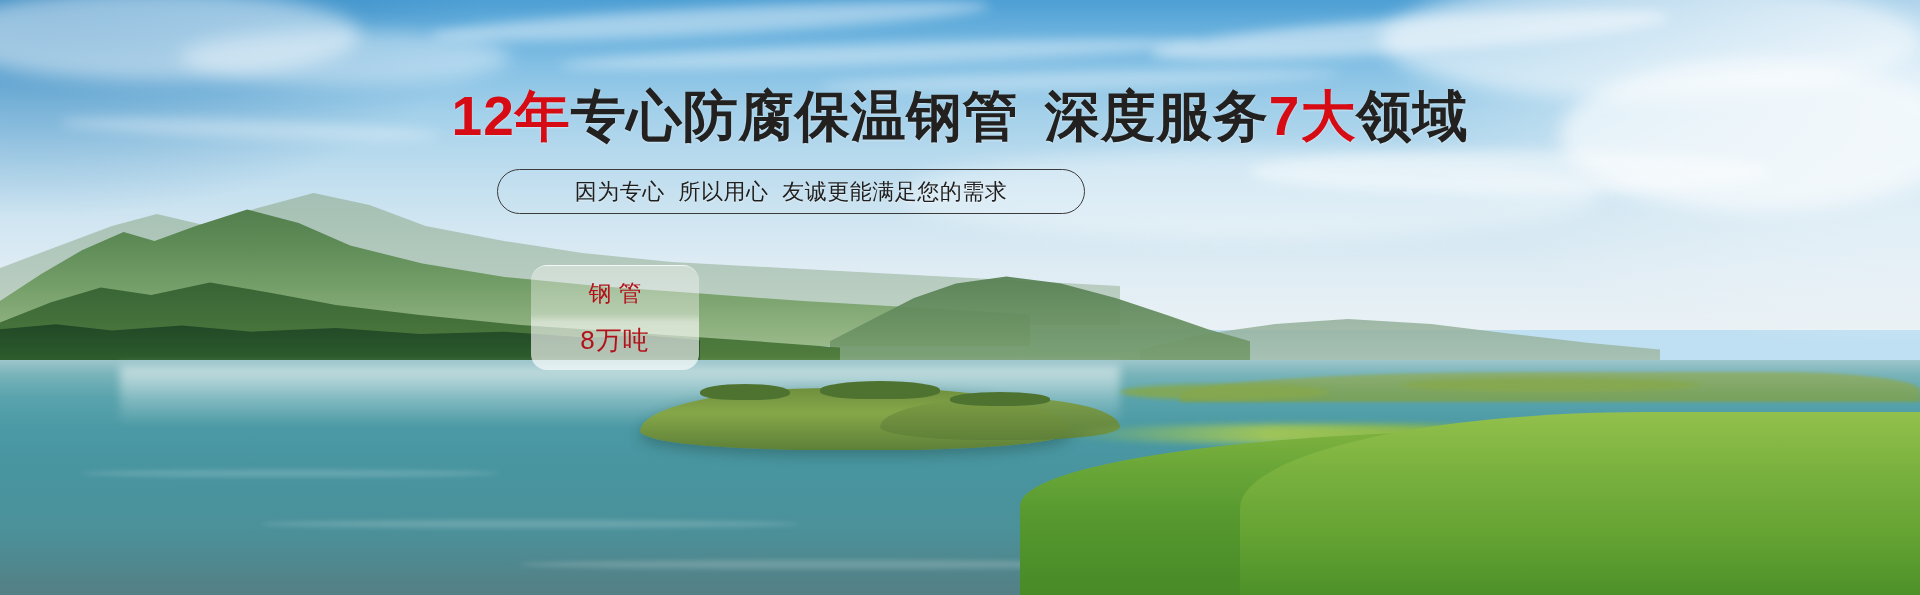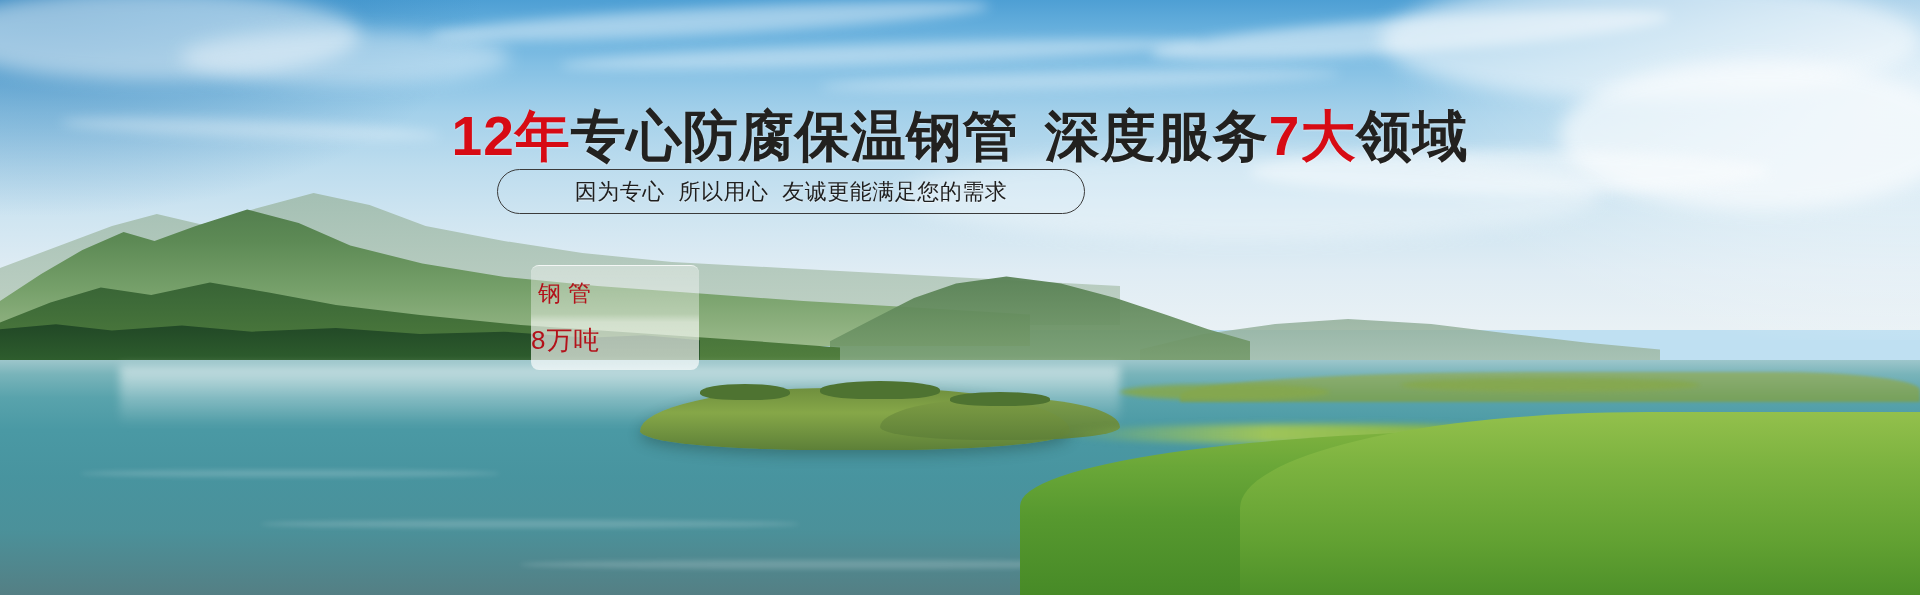--- a/index.html
+++ b/index.html
@@ -76,39 +76,39 @@
     filter:blur(3px);border-radius:50%;}
   .grass-far{position:absolute;left:1180px;top:372px;width:740px;height:30px;
     background:linear-gradient(to bottom,#8fae6a,#79a052);filter:blur(1.6px);
     border-radius:48% 20% 0 0/80% 60% 0 0;opacity:.9;}
   .marsh{position:absolute;background:#86a84c;filter:blur(2px);border-radius:50%;opacity:.85;}
 
   
   .headline{position:absolute;left:0;top:86px;width:1920px;text-align:center;
     font-size:55px;line-height:60px;font-weight:bold;color:#22211f;
     letter-spacing:1px;white-space:nowrap;
-    text-shadow:0 1px 2px rgba(255,255,255,.42);margin-top:20px;}
+    text-shadow:0 1px 2px rgba(255,255,255,.42);}
   .headline .red{color:#d70b14;}
   .headline .gap{display:inline-block;width:26px;}
 
   
   .pill{position:absolute;left:497px;top:169px;width:588px;height:45px;
     border:1.6px solid #3b3b3b;border-radius:26px;
     display:flex;align-items:center;justify-content:center;
     box-sizing:border-box;font-family:Liberation Mono, monospace;}
   .pill-text{font-size:22px;color:#1f1f1f;letter-spacing:.5px;white-space:nowrap;
     text-shadow:0 1px 1px rgba(255,255,255,.5);}
 
   
   .cards{position:absolute;left:531px;top:265px;display:flex;gap:6px;}
   .card{width:168px;height:105px;
     background:linear-gradient(to bottom,rgba(255,255,255,.34) 0%,rgba(255,255,255,.40) 46%,rgba(255,255,255,.62) 54%,rgba(255,255,255,.66) 100%);
-    border-radius:8px;
+    border-radius:16px;
     border-top:1px solid rgba(255,255,255,.55);
-    display:flex;flex-direction:column;
+    display:flex;flex-direction:column;align-items:center;
     justify-content:center;box-sizing:border-box;}
   .card-title{font-size:23px;color:#b3111a;letter-spacing:7px;
     text-indent:7px;font-weight:400;margin-bottom:14px;}
   .card-value{font-size:26px;color:#b3111a;font-weight:400;letter-spacing:1px;}
   .card-value sup{font-size:15px;vertical-align:super;}
 </style>
 </head>
 <body>
 
 <div id="banner">

